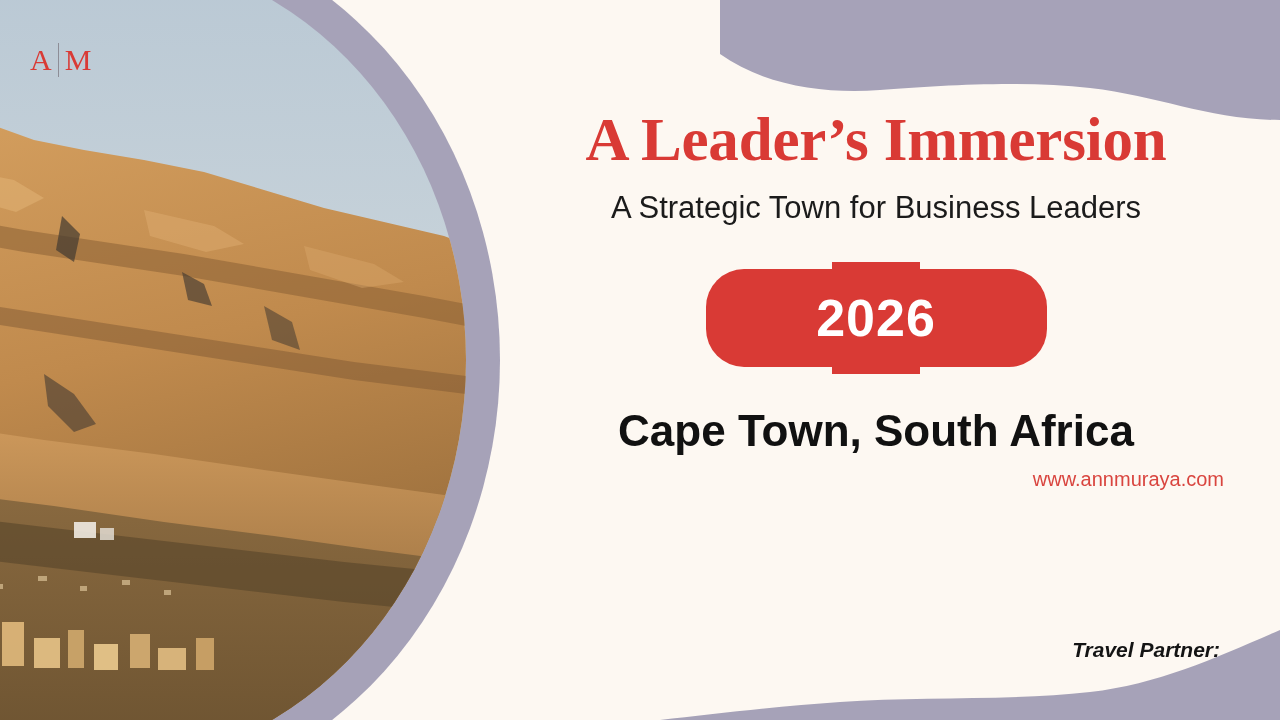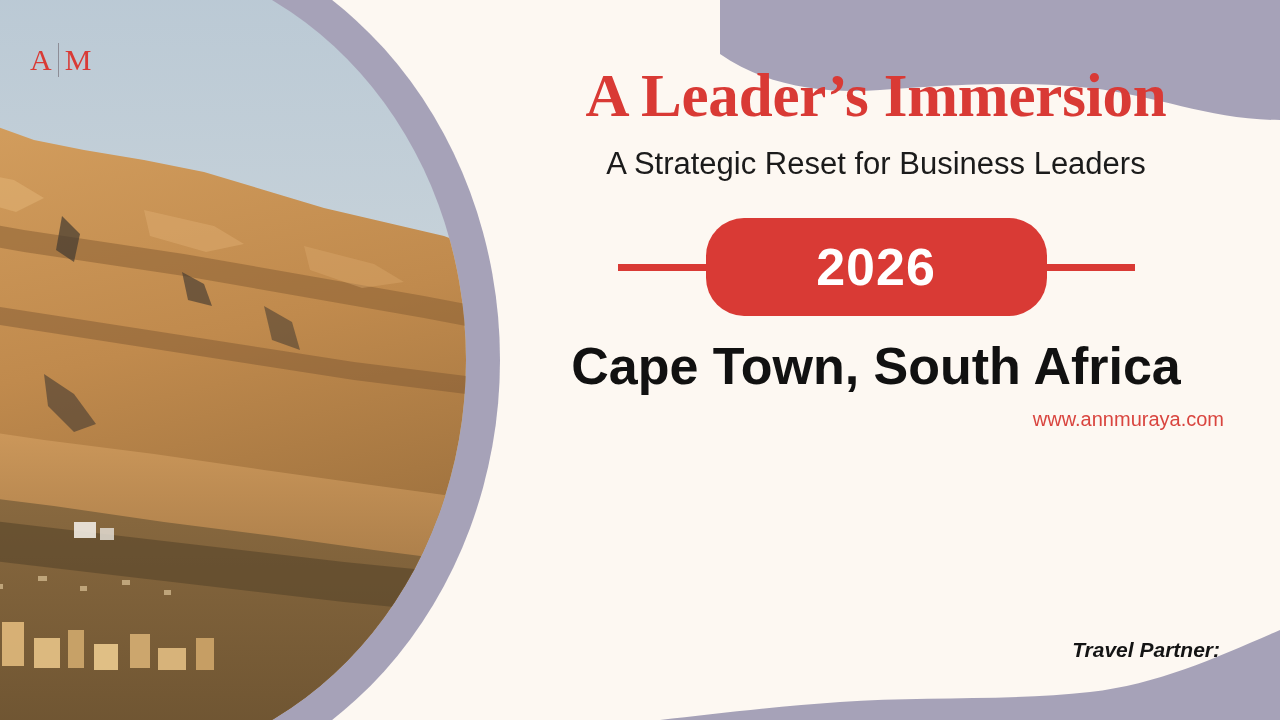--- a/index.html
+++ b/index.html
@@ -79,21 +79,21 @@
   .content {
     position: absolute;
     left: 520px;
     top: 0;
     width: 712px;
     height: 720px;
     z-index: 5;
     display: flex;
     flex-direction: column;
     align-items: center;
-    padding-top: 64px;
+    padding-top: 108px;
     box-sizing: border-box;
   }
 
   .title {
     font-family: "Liberation Serif", serif;
     font-weight: bold;
     font-size: 61px;
     color: #d93a35;
     line-height: 1.05;
     text-align: center;
@@ -111,20 +111,21 @@
     font-weight: 400;
     white-space: nowrap;
   }
 
   .year-row {
     display: flex;
     align-items: center;
     justify-content: center;
     margin-top: 36px;
     width: 100%;
+    flex-direction: column;
   }
   .year-rule {
     height: 7px;
     background: #d93a35;
     width: 88px;
     flex: 0 0 auto;
   }
   .year-badge {
     background: #d93a35;
     color: #ffffff;
@@ -136,23 +137,23 @@
     justify-content: center;
     font-size: 52px;
     font-weight: 700;
     font-family: "Liberation Sans", sans-serif;
     letter-spacing: 1px;
   }
 
   .location {
     font-family: "Liberation Sans", sans-serif;
     font-weight: bold;
-    font-size: 52px;
+    font-size: 44px;
     color: #111111;
-    margin-top: 20px;
+    margin-top: 32px;
     text-align: center;
     white-space: nowrap;
   }
 
   .website {
     font-family: "Liberation Sans", sans-serif;
     font-size: 20px;
     color: #d9453f;
     margin-top: 12px;
     align-self: flex-end;
@@ -302,21 +303,21 @@
   <div class="brand-logo">
     <span class="glyph">A</span>
     <span class="bar"></span>
     <span class="glyph">M</span>
   </div>
 
   <div class="content">
 
     <h1 class="title">A Leader’s Immersion</h1>
 
-    <p class="subtitle">A Strategic Reset for Business Leaders</p>
+    <p class="subtitle">A Strategic Town for Business Leaders</p>
 
     <div class="year-row">
       <span class="year-rule"></span>
       <span class="year-badge">2026</span>
       <span class="year-rule"></span>
     </div>
 
     <div class="location">Cape Town, South Africa</div>
 
     <div class="website">www.annmuraya.com</div>

